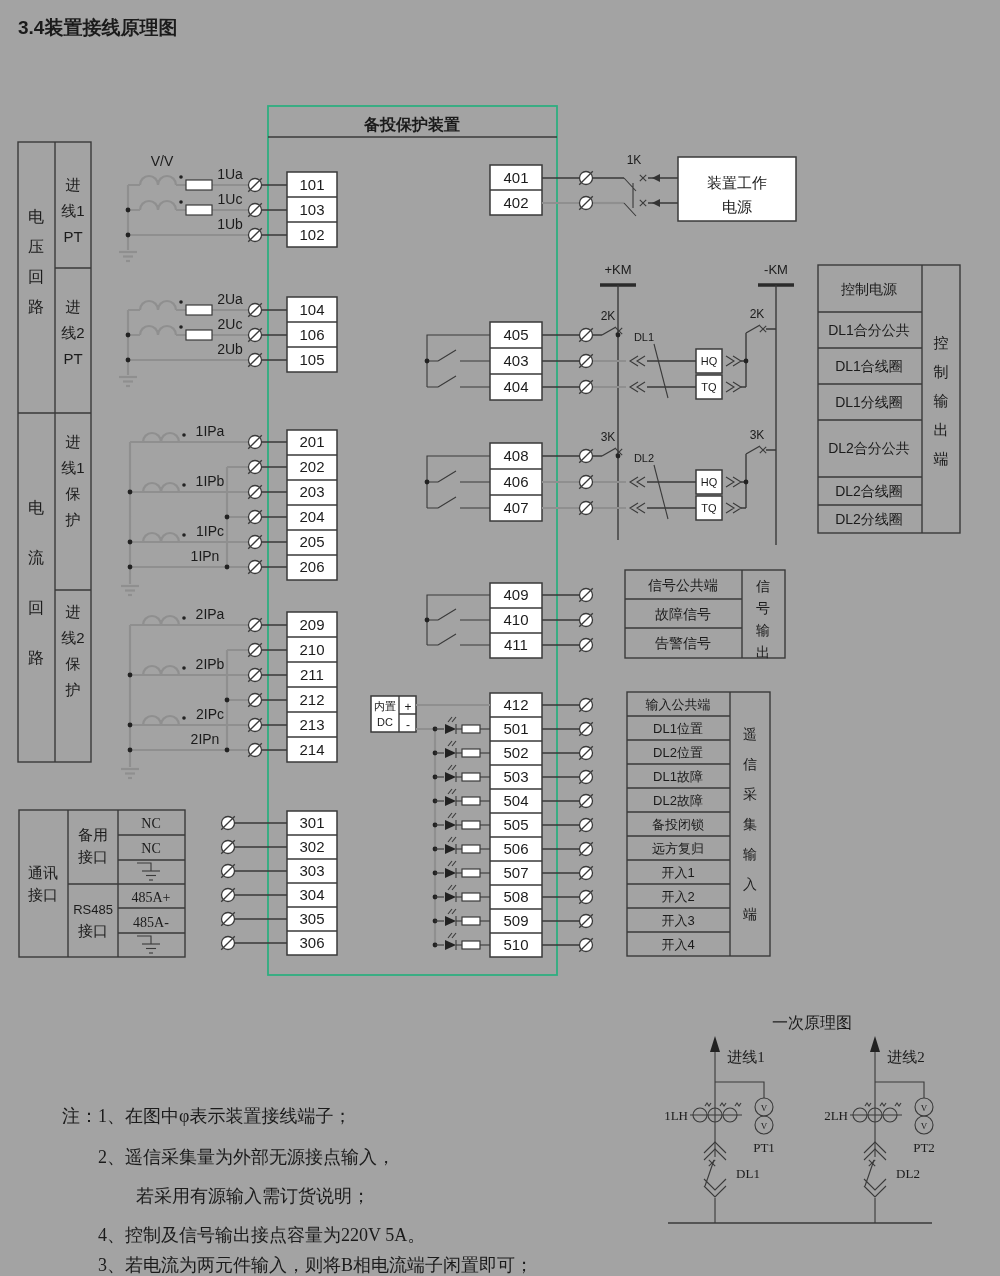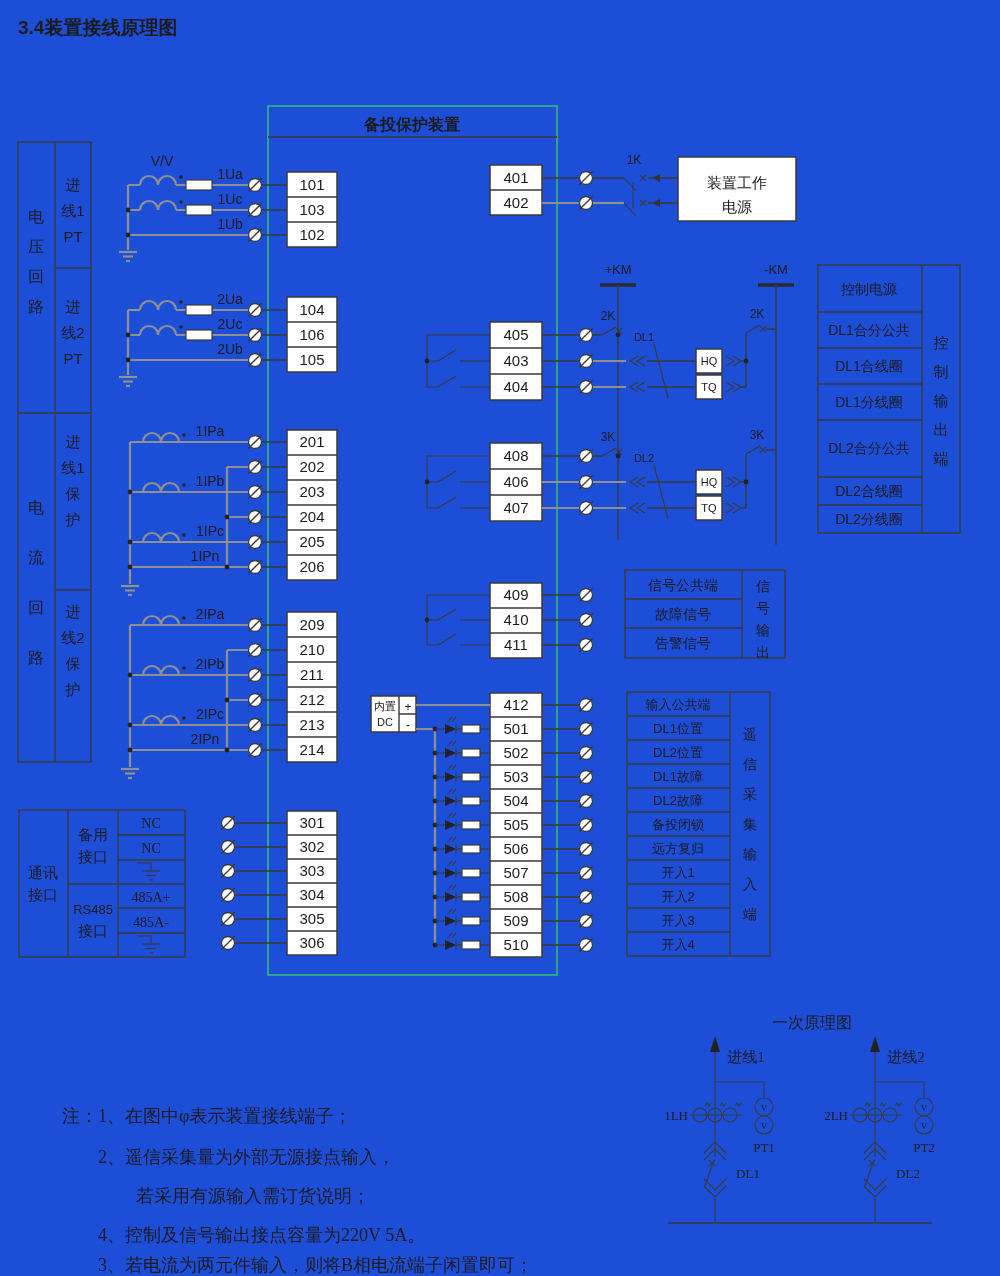--- a/index.html
+++ b/index.html
@@ -1,16 +1,16 @@
 <!DOCTYPE html>
 <html><head>
 <meta charset="utf-8">
 <style>
   html,body{margin:0;padding:0;background:#ffffff;}
-  .page{position:relative;width:1000px;height:1276px;background:#1d4ed8;overflow:hidden;}
+  .page{position:relative;width:1000px;height:1276px;background:#a3a3a3;overflow:hidden;}
   svg{display:block;}
   text{fill:#1b1b1b;font-family:"Liberation Sans","DejaVu Sans",sans-serif;}
   .t19b{font-size:19px;font-weight:bold;}
   .t16b{font-size:16px;font-weight:bold;}
   .t16{font-size:16px;}
   .t15{font-size:15px;}
   .t14{font-size:14px;}
   .t13{font-size:13px;}
   .t12{font-size:12px;}
   .t11{font-size:11px;}

